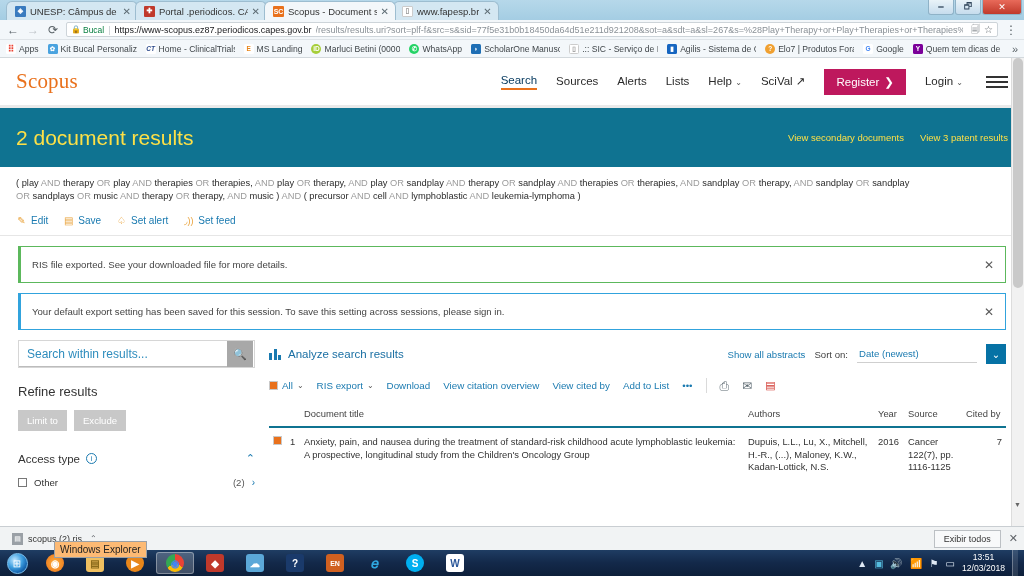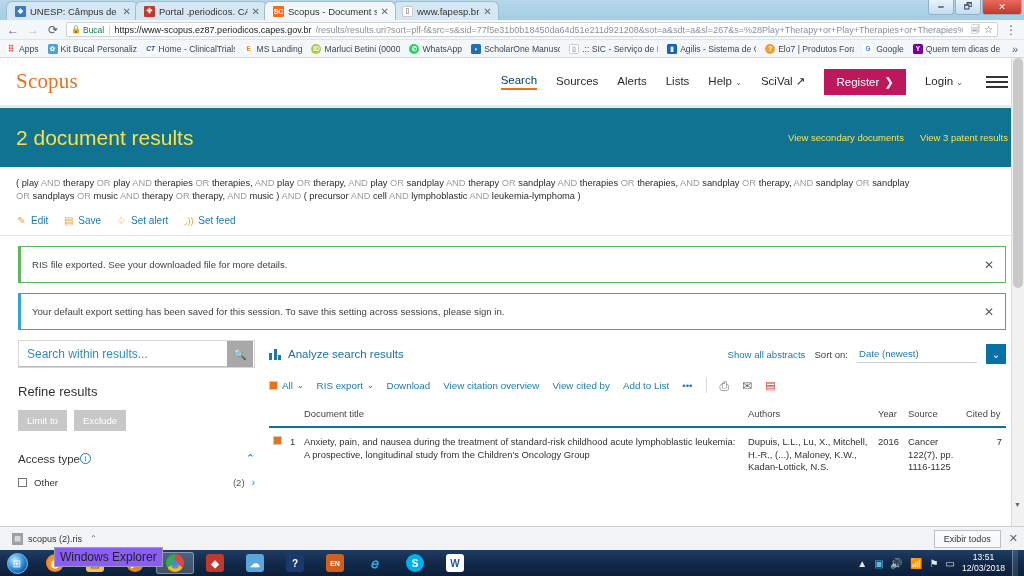--- a/index.html
+++ b/index.html
@@ -194,20 +194,21 @@
   .refine-title { font-size: 13px; color: #333; margin: 16px 0 11px; }
   .pillrow { display: flex; gap: 7px; }
   .pill {
     background: #c8c8c8; color: #fff;
     font-size: 9.6px; padding: 5px 9px;
   }
   .facet-head {
     display: flex; align-items: center;
     margin-top: 21px; padding-bottom: 7px;
     font-size: 11.5px; color: #333;
+    gap: 6px;
   }
   .infoi {
     width: 11px;height:11px;border:1px solid #1a7ab0;border-radius:50%;
     color:#1a7ab0;font-size:7.5px;display:flex;align-items:center;justify-content:center;
   }
   .chev-up { margin-left: auto; color: #1a7ab0; font-size: 11px; }
   .facet-row {
     display: flex; align-items: center; gap: 7px;
     font-size: 9.6px; color: #333;
     padding: 5px 0;
@@ -294,23 +295,23 @@
     position: relative;
   }
   .dl-ico {
     width: 11px; height: 12px; background: #9aa0a6;
     color: #fff; font-size: 7px;
     display:flex;align-items:center;justify-content:center;
   }
   .dl-caret { font-size: 8px; color: #5f6368; margin-left: 3px;}
   .tooltip {
     position: absolute;
-    left: 48px; top: 16px;
-    background: #8b5cf6; border: 1px solid #9aa0a6;
-    font-size: 12px; color: #222;
+    left: 48px; top: 10px;
+    background: #fdba74; border: 1px solid #9aa0a6;
+    font-size: 10px; color: #222;
     padding: 2px 5px; white-space: nowrap;
     z-index: 50;
   }
   .dl-right { margin-left: auto; display: flex; align-items: center; gap: 8px;}
   .dl-showall {
     border: 1px solid #bcc0c4; background: #f8f9fa;
     padding: 3px 9px; font-size: 9px; color: #333;
   }
   .dl-x { font-size: 11px; color: #5f6368; }
 

